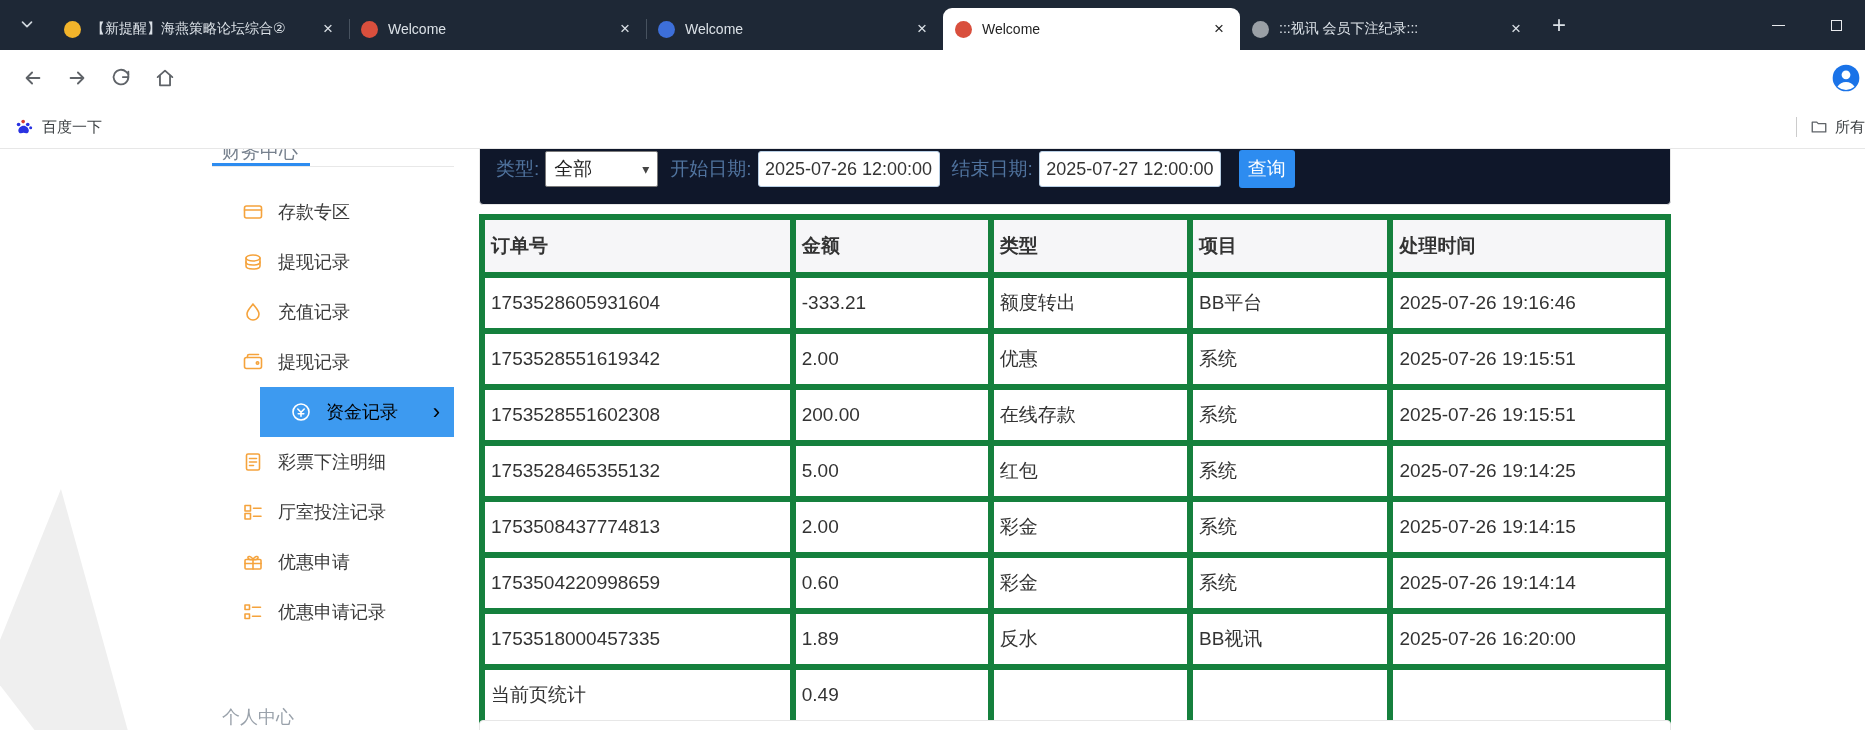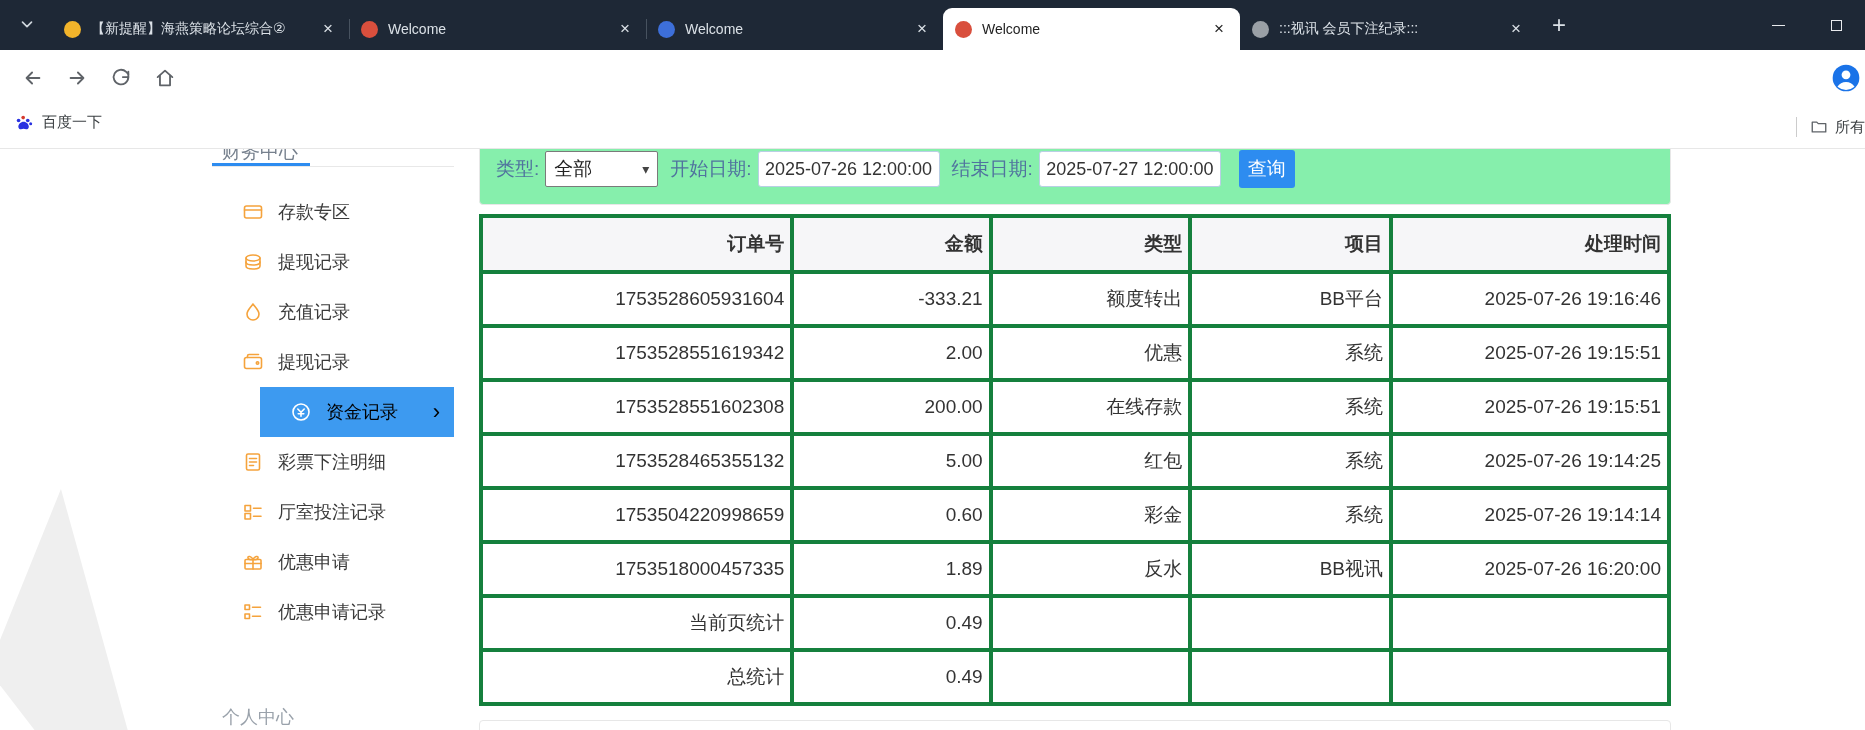--- a/index.html
+++ b/index.html
@@ -33,21 +33,21 @@
   .omnibox .site-icon{color:#5f6368;display:flex;}
   .omnibox .site-icon svg{width:19px;height:19px;}
   .url{font-size:16px;color:#27292d;margin-left:14px;flex:1;white-space:nowrap;overflow:hidden;}
   .star{color:#5f6368;display:flex;cursor:pointer;}
   .star svg{width:21px;height:21px;}
   .avatar{position:absolute;right:3px;top:12px;width:32px;height:32px;cursor:pointer;}
   .avatar svg{width:32px;height:32px;}
 
   
   .bookmarks{position:absolute;top:105px;left:0;width:100%;height:44px;background:#fff;border-bottom:1px solid #e7e7e7;box-sizing:border-box;}
-  .bm-item{position:absolute;left:14px;top:8px;height:28px;display:flex;align-items:flex-start;font-size:15px;color:#3c4043;cursor:pointer;}
+  .bm-item{position:absolute;left:14px;top:8px;height:28px;display:flex;align-items:center;font-size:15px;color:#3c4043;cursor:pointer;}
   .bm-item svg{width:20px;height:20px;margin-right:8px;}
   .bm-right{position:absolute;left:1796px;top:8px;height:28px;width:80px;display:flex;align-items:center;overflow:hidden;font-size:15px;color:#3c4043;cursor:pointer;}
   .bm-sep{width:1px;height:20px;background:#ccc;margin-right:13px;flex:none;}
   .bm-right svg{width:18px;height:18px;margin-right:7px;flex:none;color:#5f6368;}
 
   
   .page{position:absolute;top:149px;left:0;right:0;bottom:0;background:#fff;overflow:hidden;}
   .deco1{position:absolute;left:-12px;top:340px;width:192px;height:430px;background:#efefef;clip-path:polygon(38% 0,100% 100%,0 42%);z-index:0;}
 
   
@@ -60,31 +60,31 @@
   .sb-item .ic{width:22px;height:22px;margin-right:14px;flex:none;color:var(--icon-orange,#f5a33c);}
   .sb-item .ic svg{width:22px;height:22px;}
   .sb-item.active{background:var(--sidebar-active-bg,#3d9af0);color:#000000;margin-left:48px;}
   .sb-item.active .ic{color:#fff;}
   .sb-item .chev{display:none;position:absolute;right:14px;font-size:22px;line-height:1;}
   .sb-item.active .chev{display:block;}
   .sb-footer{position:absolute;left:10px;top:556px;font-size:18px;color:#9aa2ab;white-space:nowrap;}
 
   
   .main{position:absolute;left:479px;top:0;width:1192px;height:100%;z-index:1;}
-  .filterbox{position:absolute;left:0;top:-14px;width:100%;height:70px;border:1px solid #e7e7e7;border-radius:4px;box-sizing:border-box;background:#86efac;}
+  .filterbox{position:absolute;left:0;top:-14px;width:100%;height:70px;border:1px solid #e7e7e7;border-radius:4px;box-sizing:border-box;background:#0f172a;}
   .filter-row{position:absolute;left:16px;bottom:16px;height:38px;display:flex;align-items:center;font-size:19px;color:#50739e;}
   .f-label{margin-right:6px;white-space:nowrap;}
   .f-label.gap{margin-left:12px;}
   .f-select{width:113px;height:36px;box-sizing:border-box;border:1px solid #7a7a7a;border-radius:2px;background:#fff;color:#222;display:flex;align-items:center;justify-content:space-between;padding:0 8px;font-size:19px;cursor:pointer;}
   .sel-arrow{font-size:14px;color:#444;}
   .f-input{width:182px;height:36px;box-sizing:border-box;border:1px solid #b9cfe4;border-radius:3px;font-size:18px;color:#333;padding:0 4px;font-family:inherit;text-align:center;background:#fff;}
   .f-btn{margin-left:18px;width:56px;height:38px;background:var(--button-blue,#2d8cf0);color:#fff;border:none;border-radius:3px;font-size:19px;font-family:inherit;cursor:pointer;}
 
   table.records{position:absolute;left:0;top:65px;width:100%;border-collapse:collapse;table-layout:fixed;background:#fff;border:1px solid #e4e4e4;}
-  .records th,.records td{border:4px solid #15803d;text-align:right;font-size:19px;color:#333;padding:0 6px;overflow:hidden;white-space:nowrap;}
+  .records th,.records td{border:6px solid #15803d;text-align:left;font-size:19px;color:#333;padding:0 6px;overflow:hidden;white-space:nowrap;}
   .records th{background:#f6f6f8;font-weight:700;height:52px;}
   .records td{height:50px;font-weight:400;}
 
   .nextbox{position:absolute;left:0;top:571px;width:100%;height:40px;border:1px solid #e7e7e7;border-radius:4px;box-sizing:border-box;background:#fff;}
 </style>
 </head>
 <body>
 
 <div id="app">
 
@@ -322,20 +322,27 @@
               <td>2025-07-26 19:15:51</td>
             </tr>
             <tr>
               <td>1753528465355132</td>
               <td>5.00</td>
               <td>红包</td>
               <td>系统</td>
               <td>2025-07-26 19:14:25</td>
             </tr>
             <tr>
+              <td>1753508437774813</td>
+              <td>2.00</td>
+              <td>彩金</td>
+              <td>系统</td>
+              <td>2025-07-26 19:14:15</td>
+            </tr>
+            <tr>
               <td>1753504220998659</td>
               <td>0.60</td>
               <td>彩金</td>
               <td>系统</td>
               <td>2025-07-26 19:14:14</td>
             </tr>
             <tr>
               <td>1753518000457335</td>
               <td>1.89</td>
               <td>反水</td>

